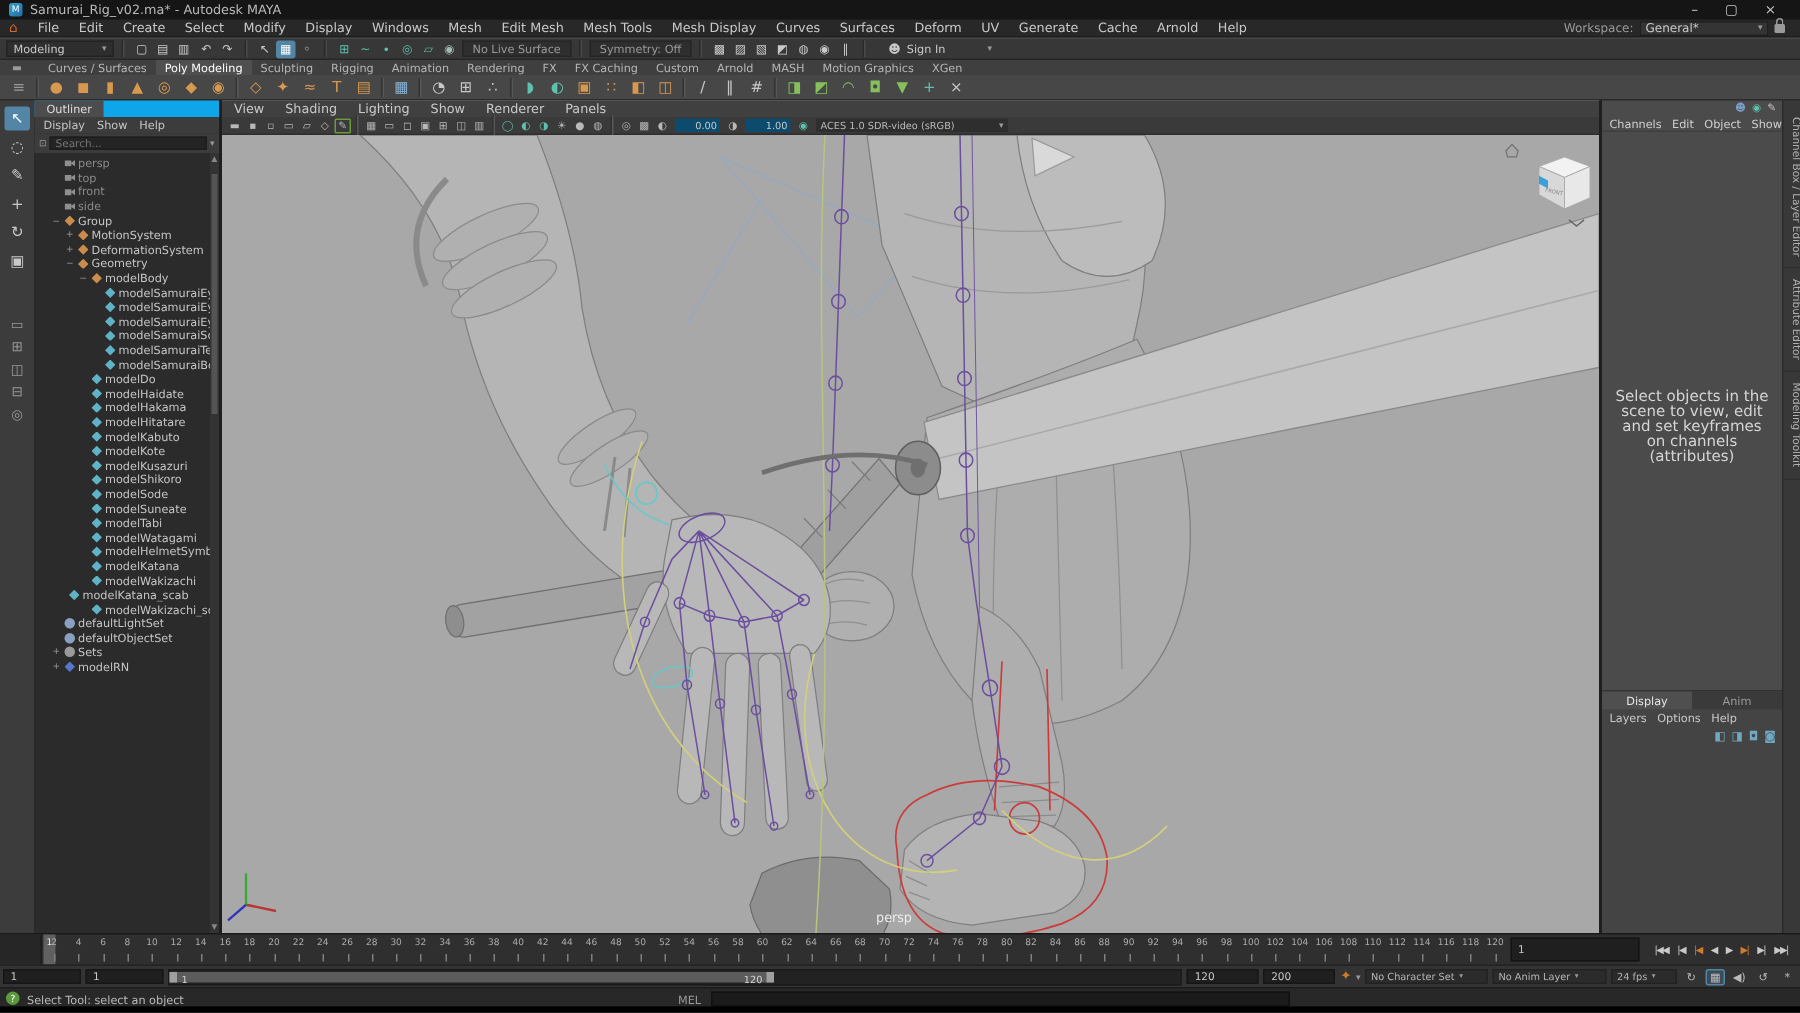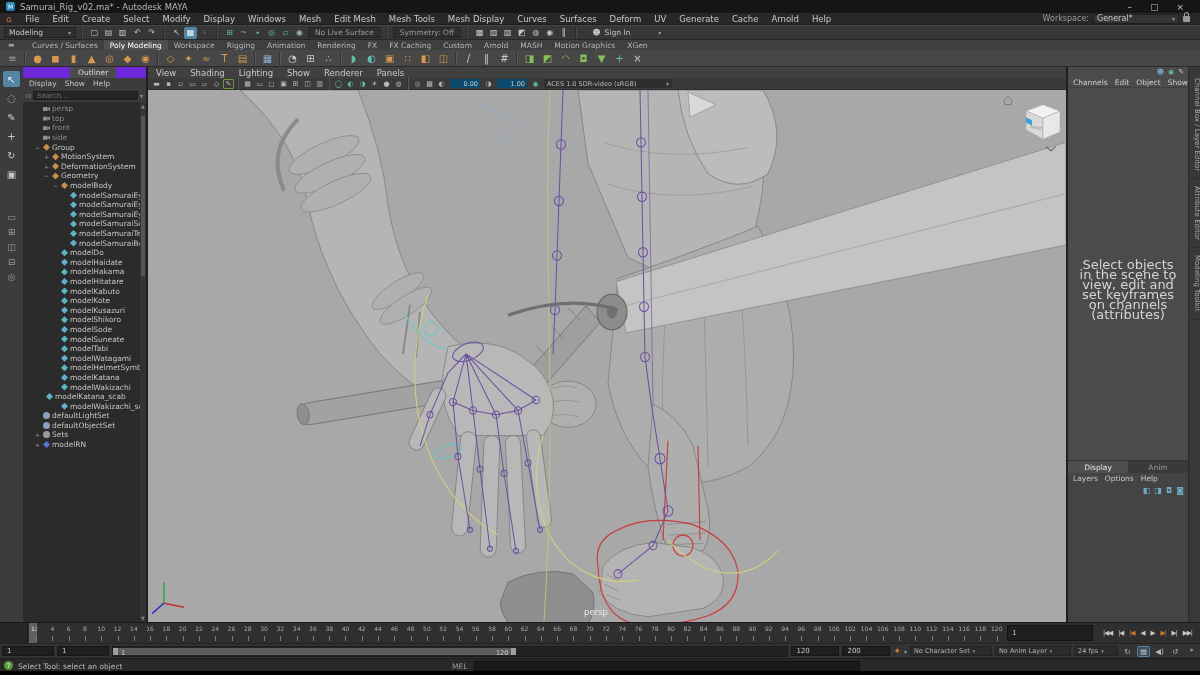--- a/index.html
+++ b/index.html
@@ -49,21 +49,21 @@
   
   #main{position:absolute;top:67px;bottom:53px;left:0;right:0;}
   #toolbox{position:absolute;left:0;top:0;bottom:0;width:23px;background:#3c3c3c;display:flex;flex-direction:column;align-items:center;padding-top:4px;gap:3px;}
   .tool{width:17px;height:16px;font-size:10px;color:#c9c9c9;display:flex;align-items:center;justify-content:center;border-radius:2px;flex:none;}
   .tool.active{background:#5285a6;color:#fff;}
   .tbgap{height:22px;flex:none;}
   #toolbox .layouts .tool{height:13px;font-size:9px;color:#9a9a9a;}
   #toolbox .layouts{display:flex;flex-direction:column;gap:2px;align-items:center;}
 
   #outliner{position:absolute;left:23px;top:0;bottom:0;width:123px;background:#2b2b2b;display:flex;flex-direction:column;}
-  .ol-tabbar{height:11px;background:#6d28d9;display:flex;flex:none;padding-left:47px;}
+  .ol-tabbar{height:11px;background:#0ea5e9;display:flex;flex:none;}
   .ol-tab{background:#4c4c4c;color:#ddd;font-size:7.5px;padding:0 8px;display:flex;align-items:center;}
   .ol-menus{height:11px;background:#3c3c3c;display:flex;gap:8px;padding:0 6px;font-size:7.5px;color:#c5c5c5;align-items:center;flex:none;}
   .ol-search{height:13px;background:#3c3c3c;display:flex;align-items:center;padding:0 3px;gap:2px;flex:none;}
   .ol-search .sic{font-size:6px;color:#9a9a9a;}
   .ol-search input{flex:1;height:9px;background:#242424;border:1px solid #1c1c1c;color:#bbb;font-size:7px;padding:0 3px;min-width:0;}
   .ol-search::after{content:"▾";font-size:6px;color:#9a9a9a;}
   .ol-tree{flex:1;position:relative;overflow:hidden;padding-top:2px;}
   .orow{height:9.6px;display:flex;align-items:center;gap:2px;font-size:7.5px;color:#c5c5c5;white-space:nowrap;}
   .orow.dim{color:#8a8a8a;}
   .twisty{width:7px;font-size:6px;color:#9a9a9a;text-align:center;flex:none;}
@@ -91,21 +91,21 @@
   .vfield{width:30px;height:9px;background:#0c4a6e;color:#c9c9c9;font-size:6.5px;display:flex;align-items:center;justify-content:flex-end;padding:0 2px;margin:0 2px;flex:none;}
   .aces{width:128px;height:9px;background:#2e2e2e;color:#b9b9b9;font-size:6.5px;display:flex;align-items:center;padding:0 3px;margin-left:2px;flex:none;white-space:nowrap;overflow:hidden;}
   .aces::after{content:"▾";margin-left:auto;font-size:6px;color:#9a9a9a;}
   .vp-canvas{flex:1;position:relative;}
   .vp-canvas svg{position:absolute;inset:0;width:100%;height:100%;}
 
   #rightpanel{position:absolute;right:12px;width:120px;top:0;bottom:0;background:#4b4b4b;display:flex;flex-direction:column;}
   .cb-corner{height:10px;display:flex;justify-content:flex-end;gap:4px;padding:1px 4px;flex:none;}
   .cicon{font-size:7px;}
   .cb-menus{height:11px;display:flex;gap:7px;padding:0 5px;align-items:center;font-size:7.5px;color:#d0d0d0;border-bottom:1px solid #3f3f3f;flex:none;}
-  .cb-message{margin-top:172px;padding:0 8px;font-size:13px;line-height:10px;color:#d5d5d5;text-align:center;}
+  .cb-message{margin-top:172px;padding:0 8px;font-size:10px;line-height:10px;color:#d5d5d5;text-align:center;}
   .layer-editor{margin-top:auto;height:162px;display:flex;flex-direction:column;background:#444;border-top:1px solid #333;}
   .le-tabs{height:12px;display:flex;background:#3a3a3a;flex:none;}
   .le-tab{flex:1;font-size:7.5px;color:#9a9a9a;display:flex;align-items:center;justify-content:center;}
   .le-tab.active{background:#4f4f4f;color:#e5e5e5;}
   .le-menus{height:11px;display:flex;gap:7px;padding:0 5px;align-items:center;font-size:7.5px;color:#c9c9c9;flex:none;}
   .le-icons{height:12px;display:flex;justify-content:flex-end;gap:4px;padding:0 4px;align-items:center;flex:none;}
   .leicon{font-size:8px;}
   .le-list{flex:1;background:#262626;border-top:1px solid #1c1c1c;padding:2px;}
   .le-row{height:11px;display:flex;align-items:center;gap:3px;}
   .vp-toggle{width:9px;height:9px;background:#3a3a3a;border:1px solid #555;color:#c9c9c9;font-size:6px;display:flex;align-items:center;justify-content:center;}
@@ -288,21 +288,21 @@
       <span class="persn">☻</span>
       <span>Sign In</span>
     </span>
   </div>
 
   <div id="shelftabs" class="row">
     <span class="shelfmenu">▬</span>
     <span style="display:flex;height:100%;text-align:center;">
         <span class="shelf-tab">Curves / Surfaces</span>
         <span class="shelf-tab active">Poly Modeling</span>
-        <span class="shelf-tab">Workspace</span>
+        <span class="shelf-tab">Sculpting</span>
         <span class="shelf-tab">Rigging</span>
         <span class="shelf-tab">Animation</span>
         <span class="shelf-tab">Rendering</span>
         <span class="shelf-tab">FX</span>
         <span class="shelf-tab">FX Caching</span>
         <span class="shelf-tab">Custom</span>
         <span class="shelf-tab">Arnold</span>
         <span class="shelf-tab">MASH</span>
         <span class="shelf-tab">Motion Graphics</span>
         <span class="shelf-tab">XGen</span>

